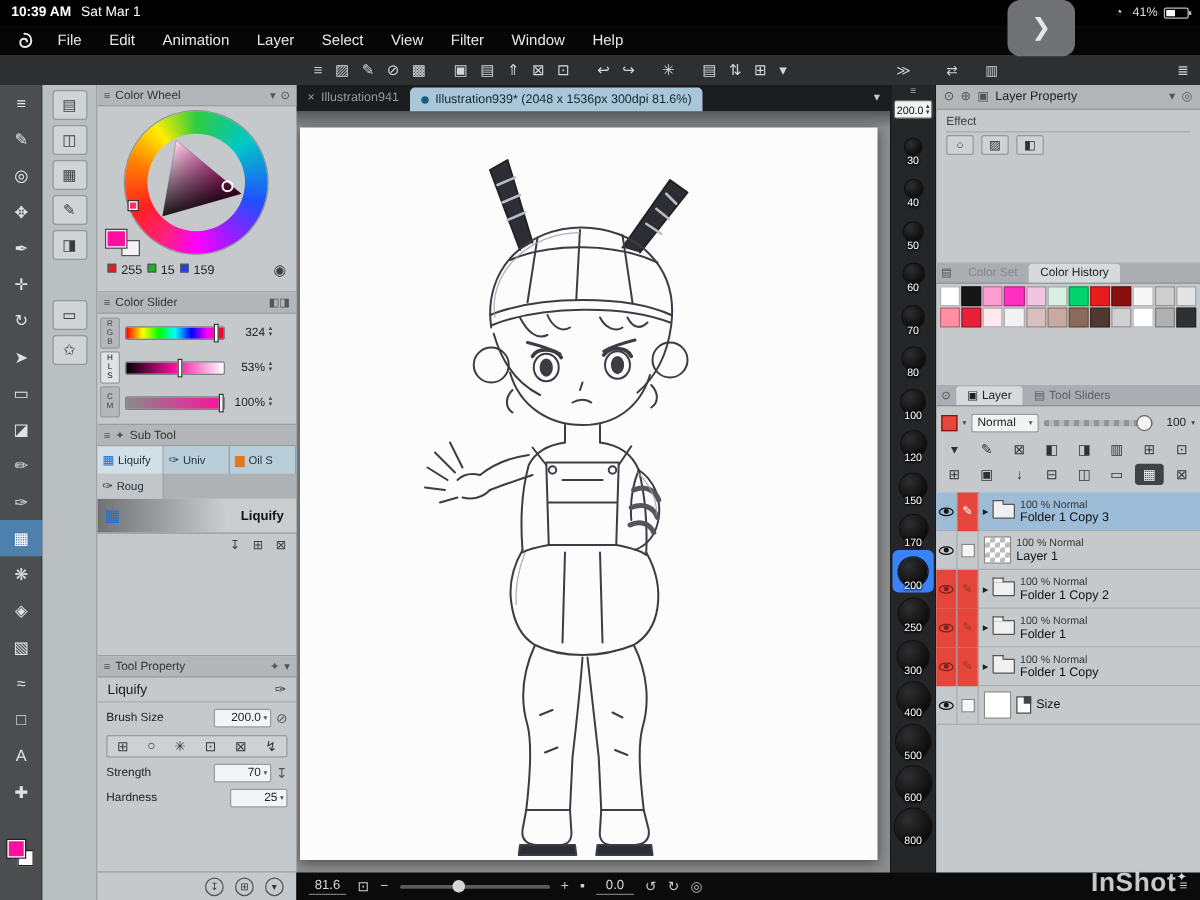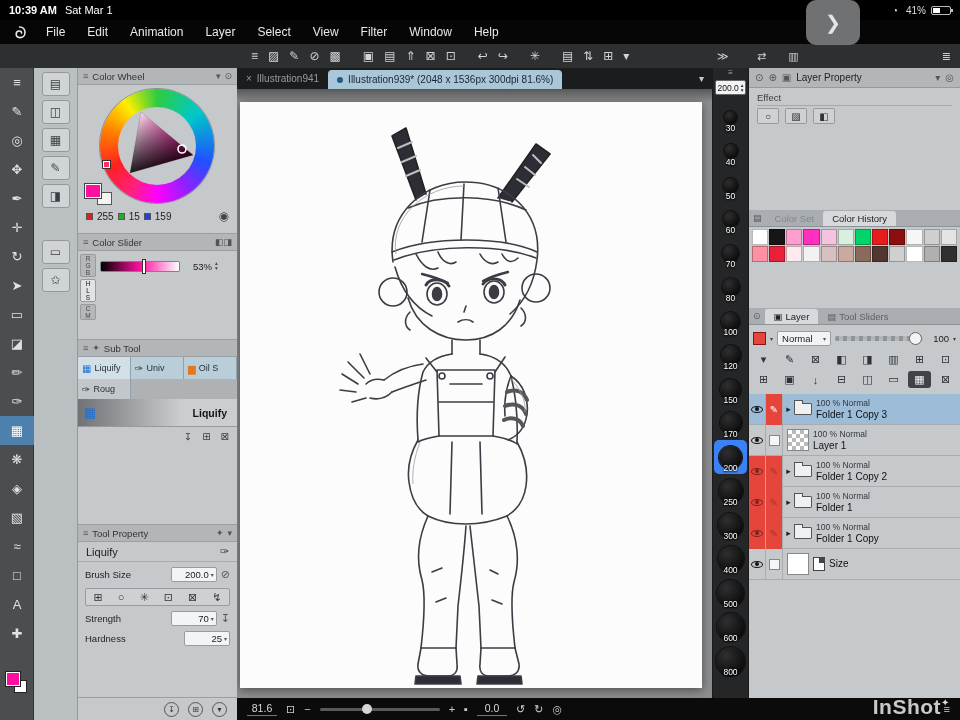--- a/index.html
+++ b/index.html
@@ -57,21 +57,21 @@
   
   .pnl-wheel{top:0;height:166px}
   .wheel{position:absolute;left:22px;top:21px;width:114px;height:114px}
   .ring{position:absolute;inset:0;border-radius:50%;background:conic-gradient(from 0deg,#2ecc40,#00c8c8 14%,#2050ff 30%,#9020ff 40%,#ff00ff 50%,#ff2080 58%,#ff2020 68%,#ff8000 80%,#ffee00 90%,#2ecc40 100%);box-shadow:0 0 0 1px #8d9194}
   .ring::after{content:"";position:absolute;inset:18px;border-radius:50%;background:#c5c9cc}
   .wheel svg{position:absolute;inset:0}
   .ring-marker{position:absolute;left:3px;top:72px;width:7px;height:7px;background:#ff3060;border:1.5px solid #fff;box-shadow:0 0 0 1px #333;z-index:2}
   .cw-swatches{position:absolute;left:7px;top:116px;width:34px;height:26px}
   .cw-swatches .back{position:absolute;left:12px;top:8px;width:15px;height:13px;background:#f4f4f4;border:1px solid #555}
   .cw-swatches .front{position:absolute;left:0;top:0;width:16px;height:14px;background:#ff0f9f;border:1px solid #fff;box-shadow:0 0 0 1px #444}
-  .cw-rgb{position:absolute;left:8px;top:143px;display:flex;align-items:center;gap:4px;font-size:10px;color:#222}
+  .cw-rgb{position:absolute;left:8px;top:143px;display:flex;gap:4px;font-size:10px;color:#222}
   .chip{width:7px;height:7px;display:inline-block;border:1px solid #555}
   .cw-circ{position:absolute;right:8px;top:141px;font-size:12px;color:#444}
 
   
   .pnl-slider{top:166px;height:106px}
   .cs-body{display:grid;grid-template-columns:17px 1fr;padding:3px 3px 0 2px;column-gap:3px}
   .vtabs{display:flex;flex-direction:column;gap:2px}
   .vtab{width:16px;flex:1;background:#b4b8ba;border:1px solid #979b9e;border-radius:2px;writing-mode:vertical-lr;text-orientation:upright;font-size:6.5px;letter-spacing:0;display:flex;align-items:center;justify-content:center;color:#444}
   .vtab.active{background:#dfe3e5;color:#111}
   .cs-rows{display:flex;flex-direction:column;gap:4px}
@@ -357,24 +357,44 @@
         <span class="hic">◧◨</span>
       </div>
       <div class="cs-body">
         <div class="vtabs">
           <span class="vtab">RGB</span>
           <span class="vtab active">HLS</span>
           <span class="vtab">CM</span>
         </div>
         <div class="cs-rows">
           <div class="cs-row">
+            <span class="track t-hue">
+                <i style="left:90%"></i>
+              </span>
+            <span class="cs-val">324</span>
+            <span class="stepper">
+                <span>▴</span>
+                <span>▾</span>
+              </span>
+          </div>
+          <div class="cs-row">
             <span class="track t-l">
                 <i style="left:53%"></i>
               </span>
             <span class="cs-val">53%</span>
+            <span class="stepper">
+                <span>▴</span>
+                <span>▾</span>
+              </span>
+          </div>
+          <div class="cs-row">
+            <span class="track t-s">
+                <i style="left:95%"></i>
+              </span>
+            <span class="cs-val">100%</span>
             <span class="stepper">
                 <span>▴</span>
                 <span>▾</span>
               </span>
           </div>
         </div>
       </div>
     </div>
 
     <div class="panel pnl-subtool">

